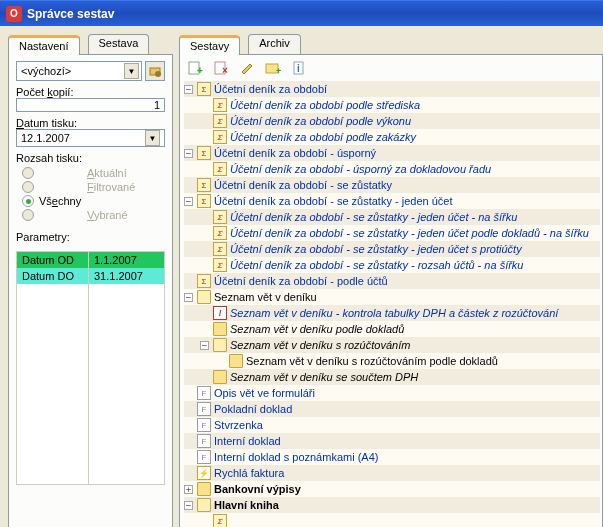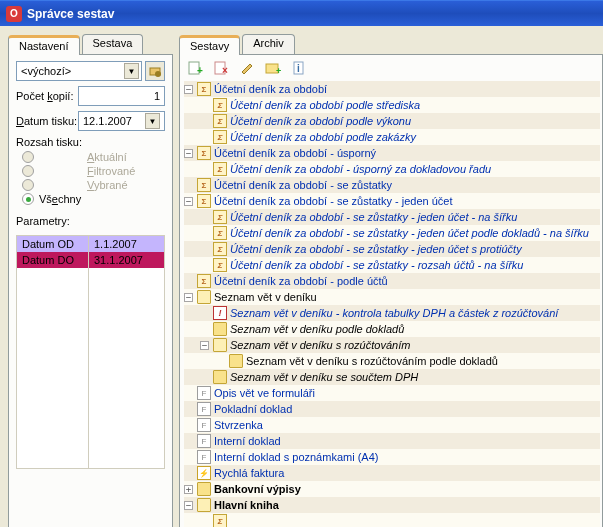--- a/index.html
+++ b/index.html
@@ -49,21 +49,21 @@
     display: flex;
     position: relative;
     z-index: 2;
   }
   .tab {
     background: #ece9d8;
     border: 1px solid #919b9c;
     border-bottom: none;
     border-radius: 4px 4px 0 0;
     padding: 3px 10px 3px 10px;
-    margin-right: 2px;
+    margin-right: 8px;
     color: #000;
     cursor: default;
     position: relative;
     top: 1px;
     text-align: right;
   }
   .tab.inactive {
     top: 0;
     padding-top: 2px;
     padding-bottom: 2px;
@@ -108,21 +108,21 @@
     font-size: 8px;
   }
   .squarebtn {
     width: 20px; height: 20px;
     border: 1px solid #7f9db9;
     background: #ece9d8;
     margin-left: 3px;
     display: flex; align-items: center; justify-content: center;
   }
 
-  .field-row { display: flex; align-items: center; margin-bottom: 5px; }
+  .field-row { display: flex; margin-bottom: 5px; flex-direction: column; }
   .field-label { width: 62px; }
   .field-label u { text-decoration: underline; }
   .field-input {
     flex: 1;
     border: 1px solid #7f9db9;
     background: #fff;
     height: 20px;
     padding: 0 4px;
     display: flex; align-items: center;
   }
@@ -140,22 +140,22 @@
     background: #fff;
     display: inline-flex; align-items: center; justify-content: center;
   }
   .radio.disabled { background: #ece9d8; }
   .radio .dot { width: 5px; height: 5px; border-radius: 50%; background: #39a93f; }
 
   .param-table {
     margin-top: 8px;
     border: 1px solid #d0cdbd;
   }
-  .param-row-even { background: #c4b5fd; }
-  .param-row-odd { background: #be185d; }
+  .param-row-even { background: #22c55e; }
+  .param-row-odd { background: #5eead4; }
   .param-hrow, .param-drow { display: flex; }
   .param-cell-l { width: 72px; padding: 2px 5px; border-right: 1px solid #d0cdbd; }
   .param-cell-r { flex:1; padding: 2px 5px; }
   .param-filler { height: 200px; display:flex; }
   .param-filler .col-l { width: 72px; border-right: 1px solid #d0cdbd; background:#fff; }
   .param-filler .col-r { flex:1; background:#fff; }
 
   
   .right-panel { flex: 1; margin-left: 6px; overflow:hidden; }
   .right-box {
@@ -285,29 +285,29 @@
 
       <div class="group-label">Rozsah tisku:</div>
       <div class="radio-row disabled">
         <span class="radio disabled"></span>
         <span><u>A</u><span>ktuální</span></span>
       </div>
       <div class="radio-row disabled">
         <span class="radio disabled"></span>
         <span><u>F</u><span>iltrované</span></span>
       </div>
-      <div class="radio-row disabled">
-        <span class="radio disabled"></span>
-        <span><u>V</u><span>ybrané</span></span>
-      </div>
       <div class="radio-row">
         <span class="radio">
             <span class="dot"></span>
           </span>
         <span>Vš<u>e</u>chny</span>
+      </div>
+      <div class="radio-row disabled">
+        <span class="radio disabled"></span>
+        <span><u>V</u><span>ybrané</span></span>
       </div>
 
       <div class="group-label" style="margin-top:10px">Parametry:</div>
       <div class="param-table">
         <div class="param-drow param-row-even">
           <div class="param-cell-l">Datum OD</div>
           <div class="param-cell-r">1.1.2007</div>
         </div>
         <div class="param-drow param-row-odd">
           <div class="param-cell-l">Datum DO</div>

